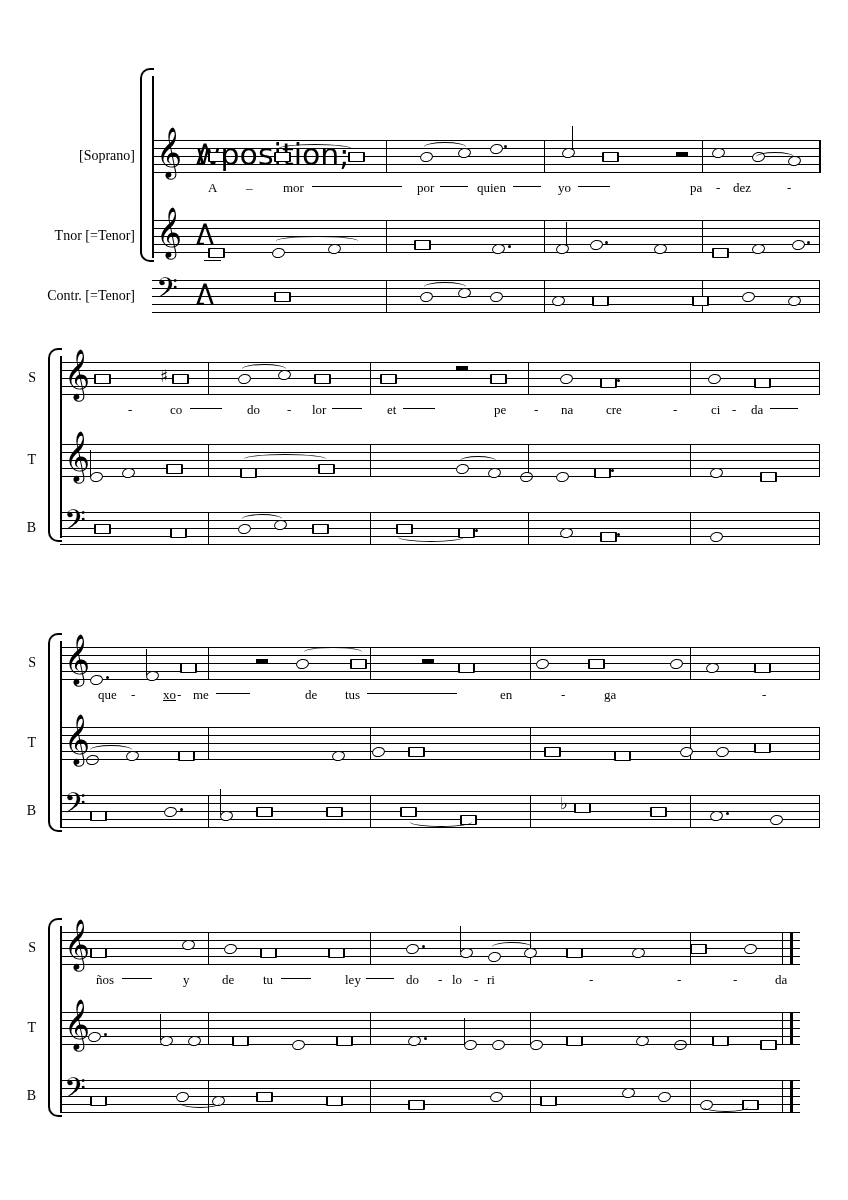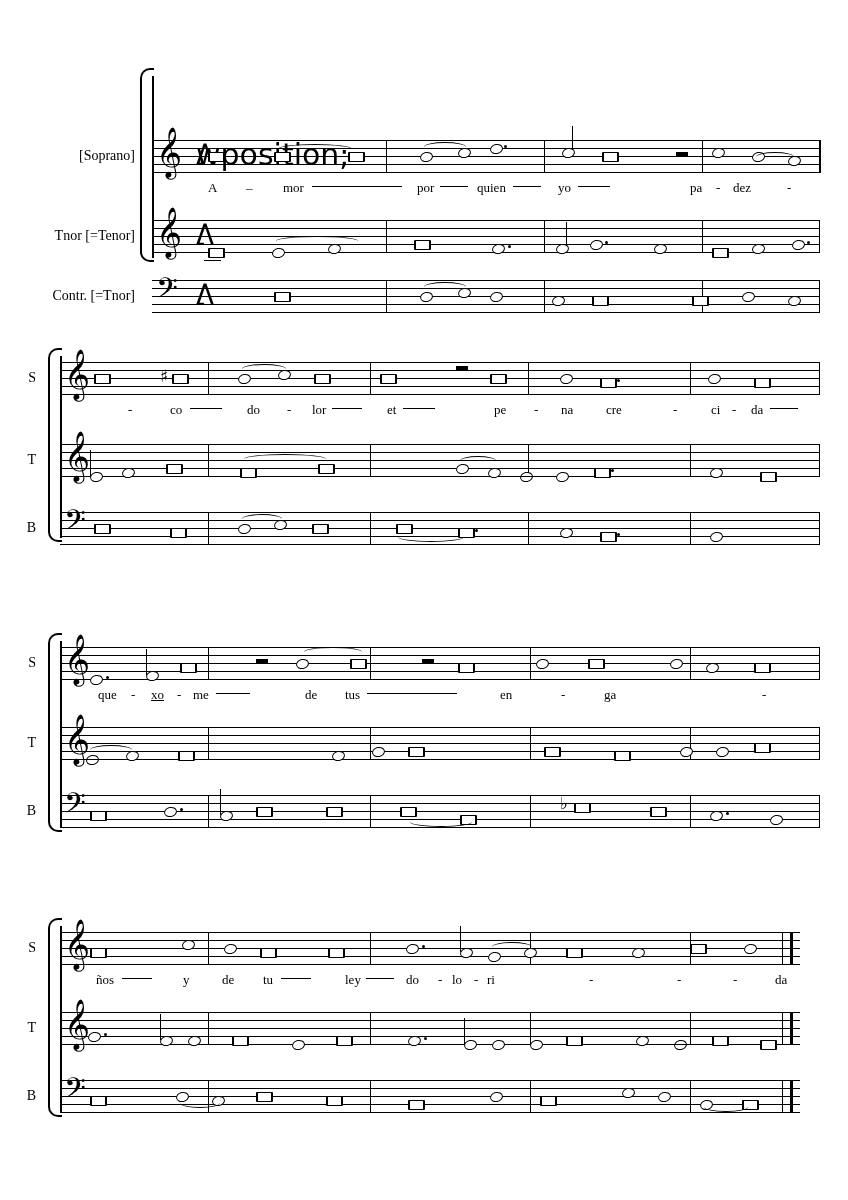--- a/index.html
+++ b/index.html
@@ -240,21 +240,21 @@
       <div class="stem" style="left:414px; top:2px; height:24px;"></div>
       <div class="note" style="left:438px; top:20px;"></div>
       <div class="dot" style="left:453px; top:21px;"></div>
       <div class="note" style="left:502px; top:24px;"></div>
       <div class="note breve" style="left:560px; top:28px;"></div>
       <div class="note" style="left:600px; top:24px;"></div>
       <div class="note" style="left:640px; top:20px;"></div>
       <div class="dot" style="left:655px; top:21px;"></div>
     </div>
 
-    <div class="part-label" style="left:10px; top:228px; width:125px;">Contr. [=Tnor]</div>
+    <div class="part-label" style="left:10px; top:228px; width:125px;">Contr. [=Tenor]</div>
     <div class="staff" style="left:152px; top:220px; width:668px;">
       <div class="line"></div>
       <div class="line"></div>
       <div class="line"></div>
       <div class="line"></div>
       <div class="line"></div>
       <div class="clef bass" style="left:4px; top:-6px;">𝄢</div>
       <div class="timesig" style="left:44px; top:0px;">𝈵</div>
       <div class="barline" style="left:234px;"></div>
       <div class="barline" style="left:392px;"></div>
@@ -494,21 +494,21 @@
       <div class="accidental" style="left:500px; top:0px;">♭</div>
       <div class="note breve" style="left:514px; top:8px;"></div>
       <div class="note breve" style="left:590px; top:12px;"></div>
       <div class="note" style="left:650px; top:16px;"></div>
       <div class="dot" style="left:666px; top:17px;"></div>
       <div class="note" style="left:710px; top:20px;"></div>
     </div>
 
     <div class="lyric" style="left:98px; top:62px;">que</div>
     <div class="lyric" style="left:131px; top:62px;">-</div>
-    <div class="lyric" style="left:151px; top:62px;text-decoration:underline;">xo</div>
+    <div class="lyric" style="left:163px; top:62px;text-decoration:underline;">xo</div>
     <div class="lyric" style="left:177px; top:62px;">-</div>
     <div class="lyric" style="left:193px; top:62px;">me</div>
     <div class="lyric" style="left:216px; top:60px; width:34px; border-bottom:1px solid #000; height:8px;"></div>
     <div class="lyric" style="left:305px; top:62px;">de</div>
     <div class="lyric" style="left:345px; top:62px;">tus</div>
     <div class="lyric" style="left:367px; top:60px; width:90px; border-bottom:1px solid #000; height:8px;"></div>
     <div class="lyric" style="left:500px; top:62px;">en</div>
     <div class="lyric" style="left:561px; top:62px;">-</div>
     <div class="lyric" style="left:604px; top:62px;">ga</div>
     <div class="lyric" style="left:762px; top:62px;">-</div>

